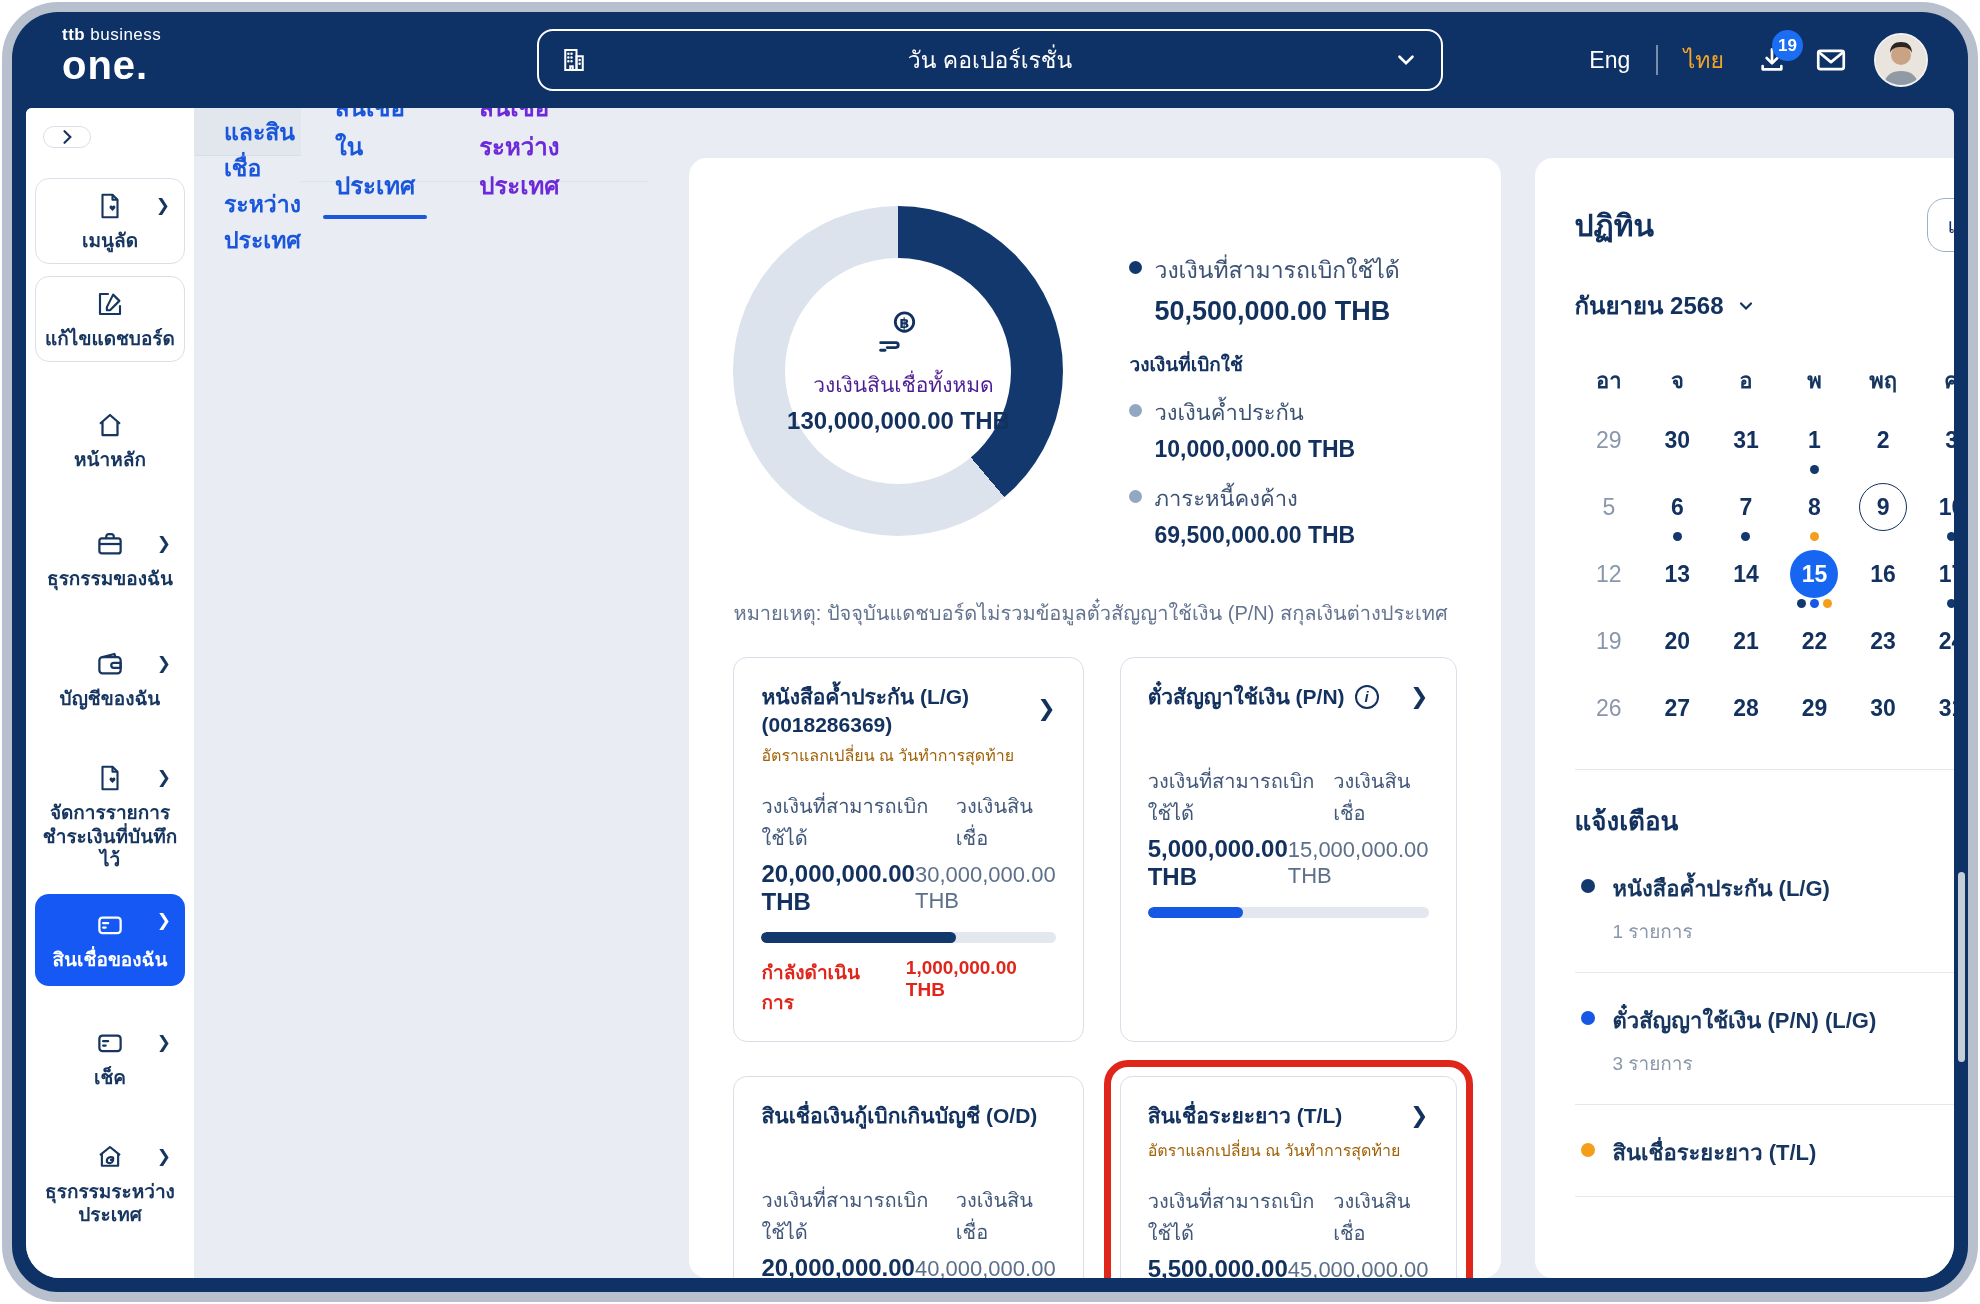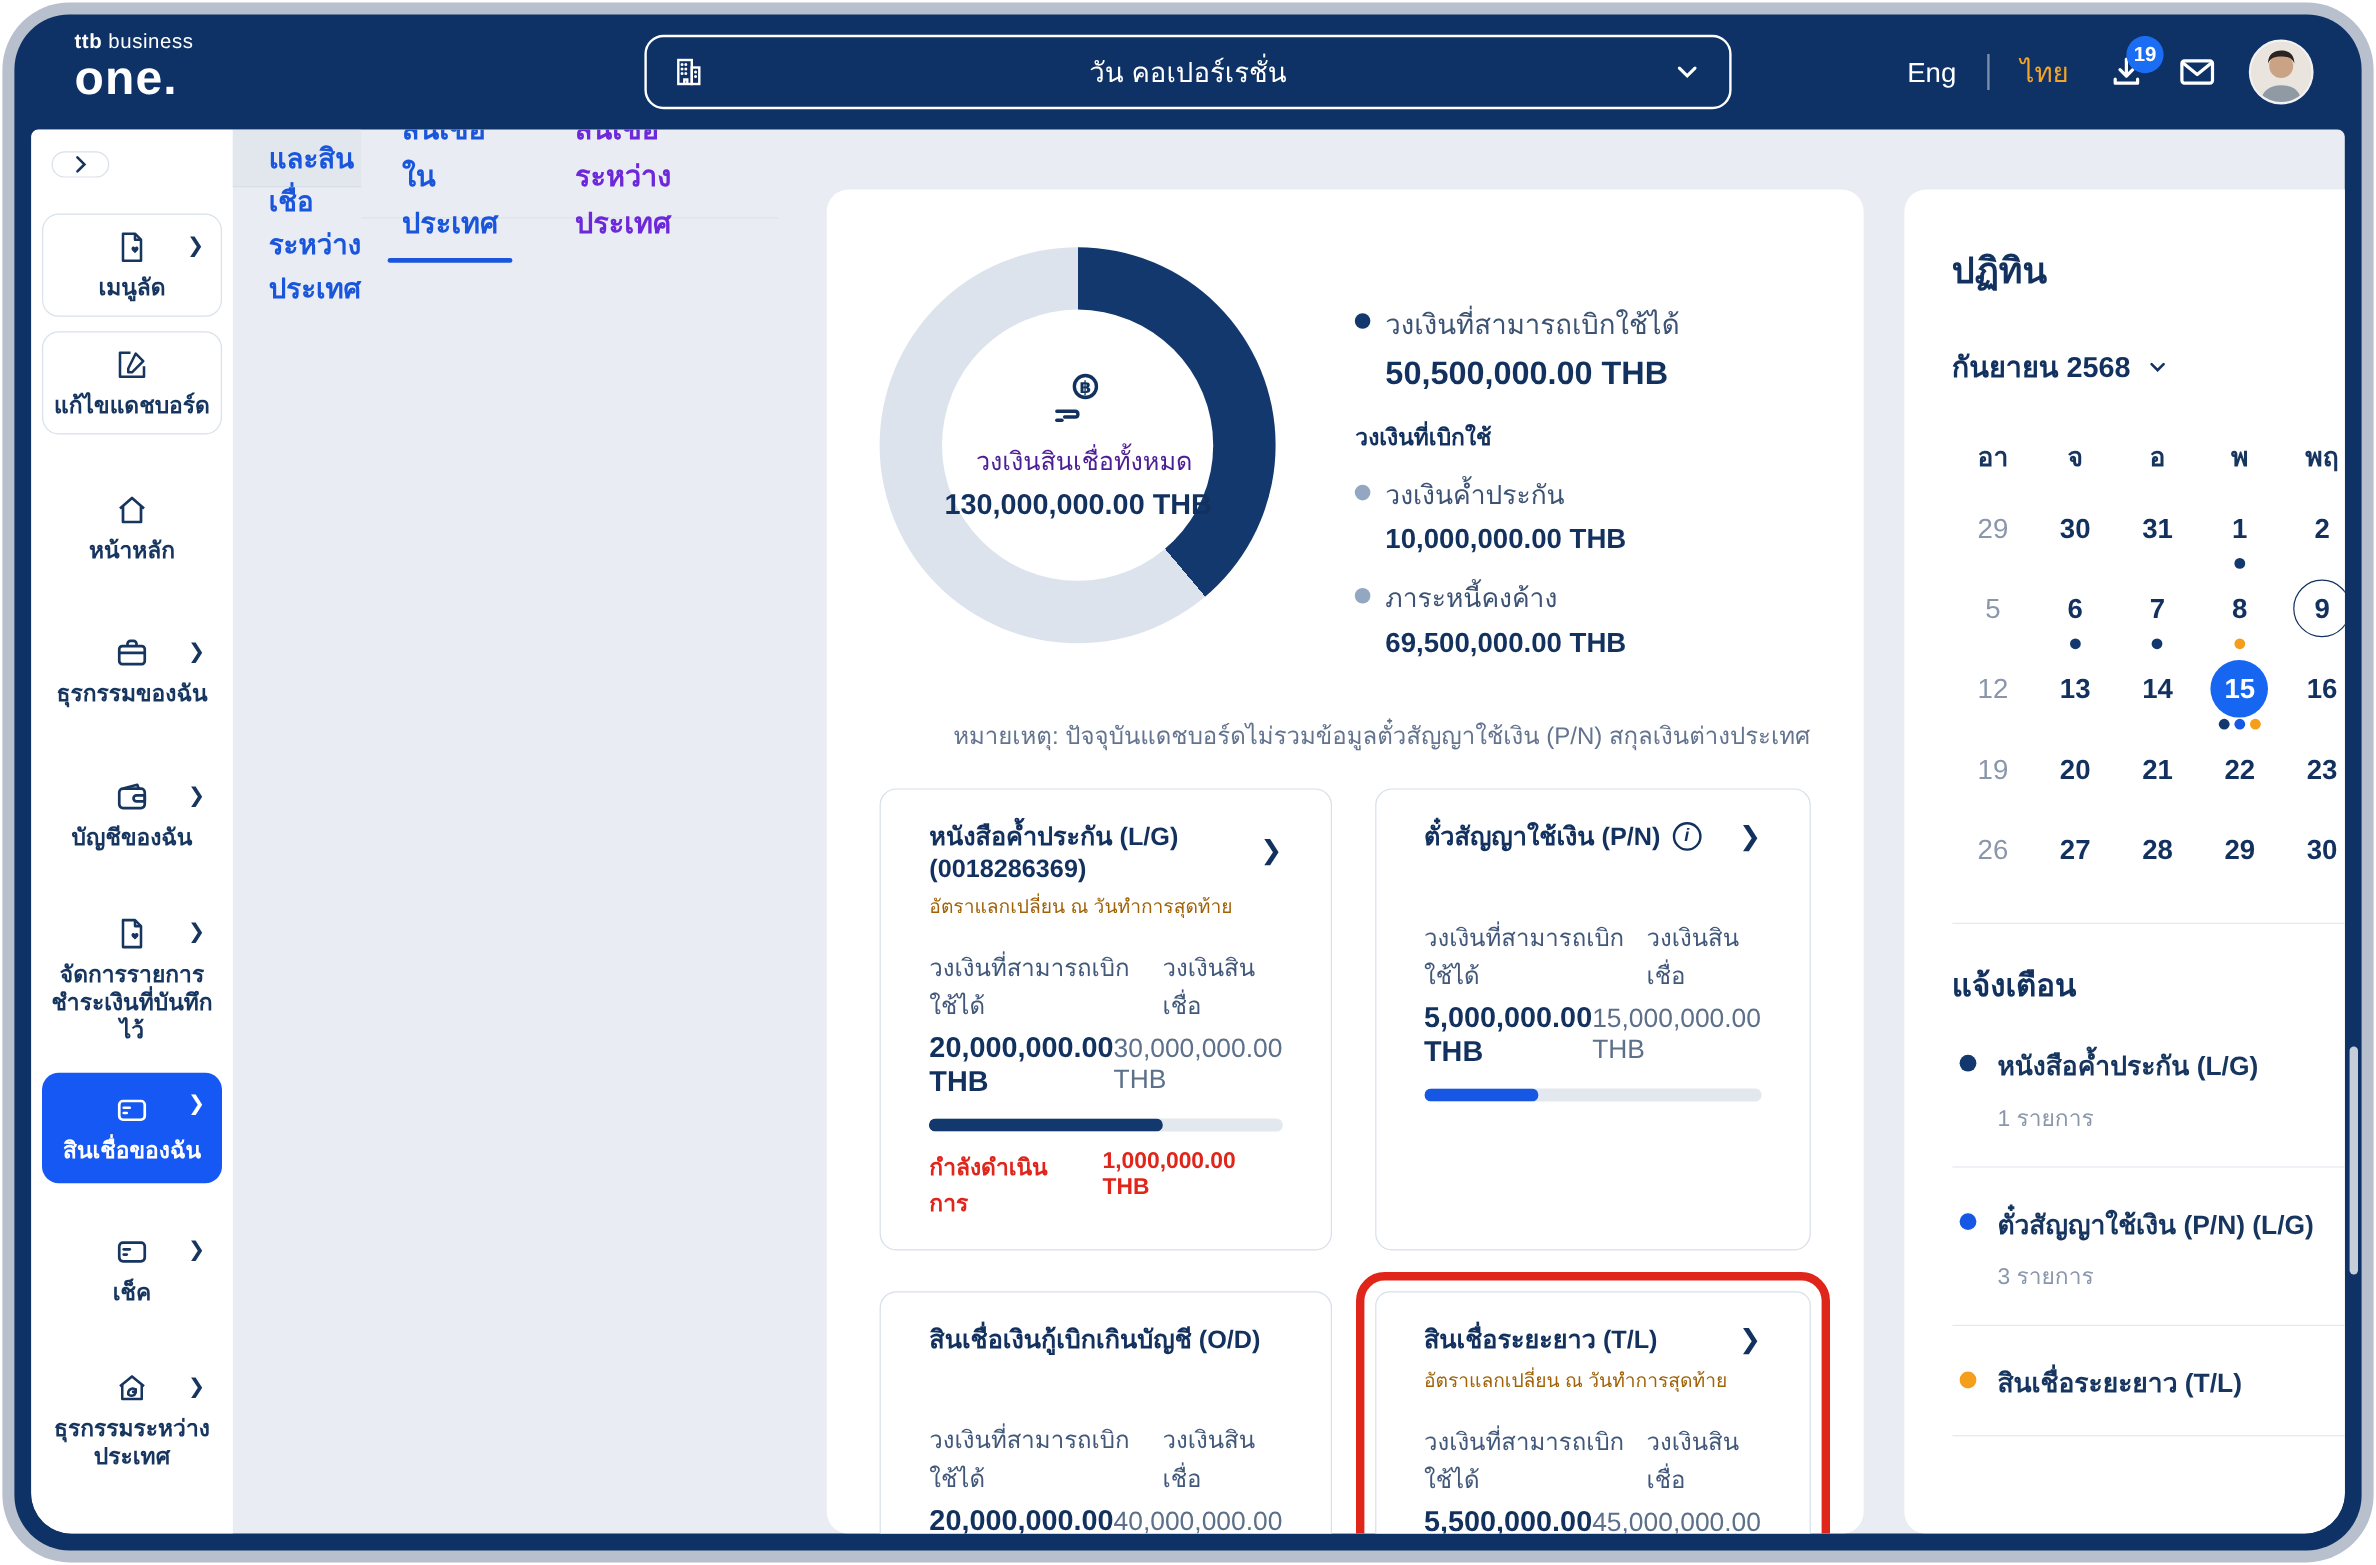--- a/index.html
+++ b/index.html
@@ -66,25 +66,25 @@
   .donut-hole .c-label { font-size:21px; color:#4c1d95; margin-top:8px;margin-left:10px; }
   .donut-hole .c-value { font-size:24px; font-weight:800; color:#12315e; margin-top:6px; }
   .legend { padding-top:46px; }
   .leg-entry { display:flex; align-items:flex-start; gap:12px; }
   .leg-dot { width:13px; height:13px; border-radius:50%; margin-top:9px; flex:0 0 13px; }
   .leg-label { font-size:23px; color:#3d5374; }
   .leg-value { font-size:27px; font-weight:800; color:#12315e; margin:8px 0 22px 25px; }
   .leg-group { font-size:19px; font-weight:700; color:#12315e; margin:6px 0 16px 0; }
   .leg-sub .leg-label { font-size:22px; }
   .leg-sub .leg-value { font-size:23px; margin:6px 0 18px 25px; }
-  .note { margin-top:30px; font-size:20px; color:#64748f;text-align:right; }
+  .note { margin-top:30px; font-size:20px; color:#64748f; }
 
   
   .cards-grid { display:grid; grid-template-columns:1fr 1fr; gap:34px 36px; margin-top:28px; }
-  .loan-card { background:#fff; border:1.5px solid #d8dfe8; border-radius:14px; padding:22px 40px 24px; min-height:218px; position:relative; }
+  .loan-card { background:#fff; border:1.5px solid #d8dfe8; border-radius:14px; padding:22px 27px 24px; min-height:218px; position:relative; }
   .lc-title-row { display:flex; align-items:center; gap:10px; }
   .lc-title { font-size:21px; font-weight:800; color:#12315e; }
   .lc-chev { margin-left:auto; font-size:22px; font-weight:800; color:#12315e; cursor:pointer; }
   .lc-sub { font-size:16px; color:#a16207; margin-top:6px; }
   .lc-labels { display:flex; justify-content:space-between; margin-top:22px; }
   .lc-labels.pushed { margin-top:52px; }
   .lc-lab { font-size:20px; color:#42587a; }
   .lc-vals { display:flex; justify-content:space-between; align-items:baseline; margin-top:6px; }
   .lc-avail { font-size:24px; font-weight:800; color:#12315e; }
   .lc-limit { font-size:22px; color:#5c7089; }

